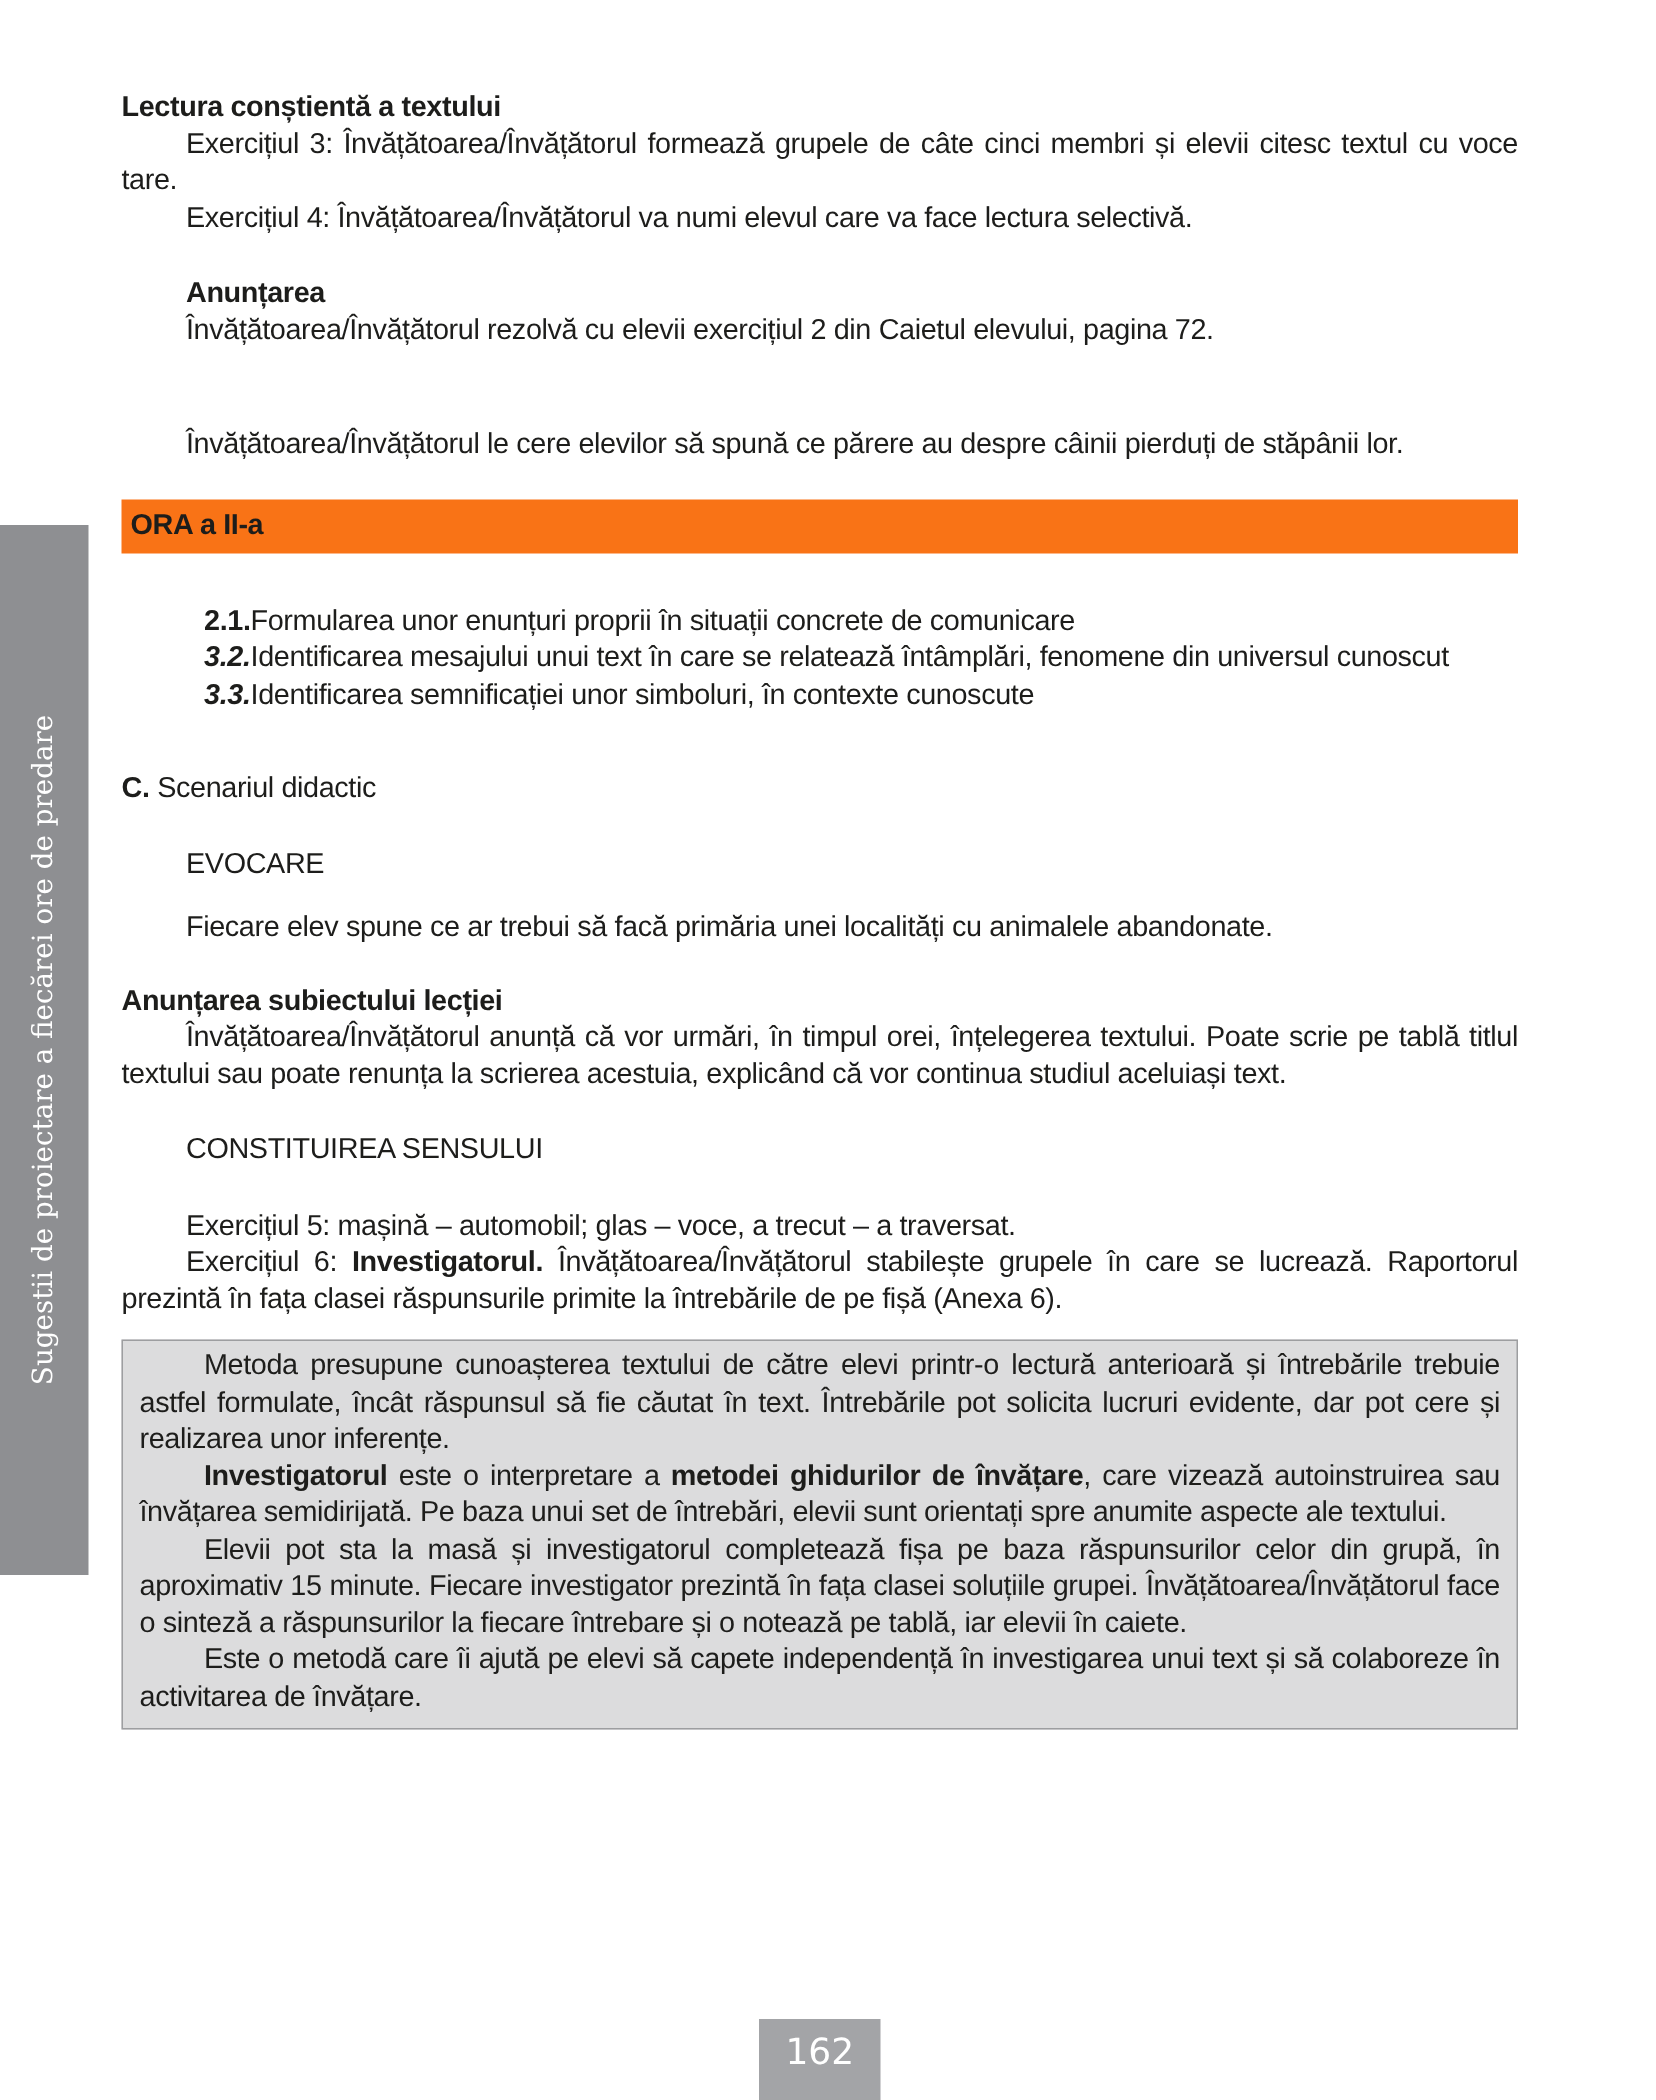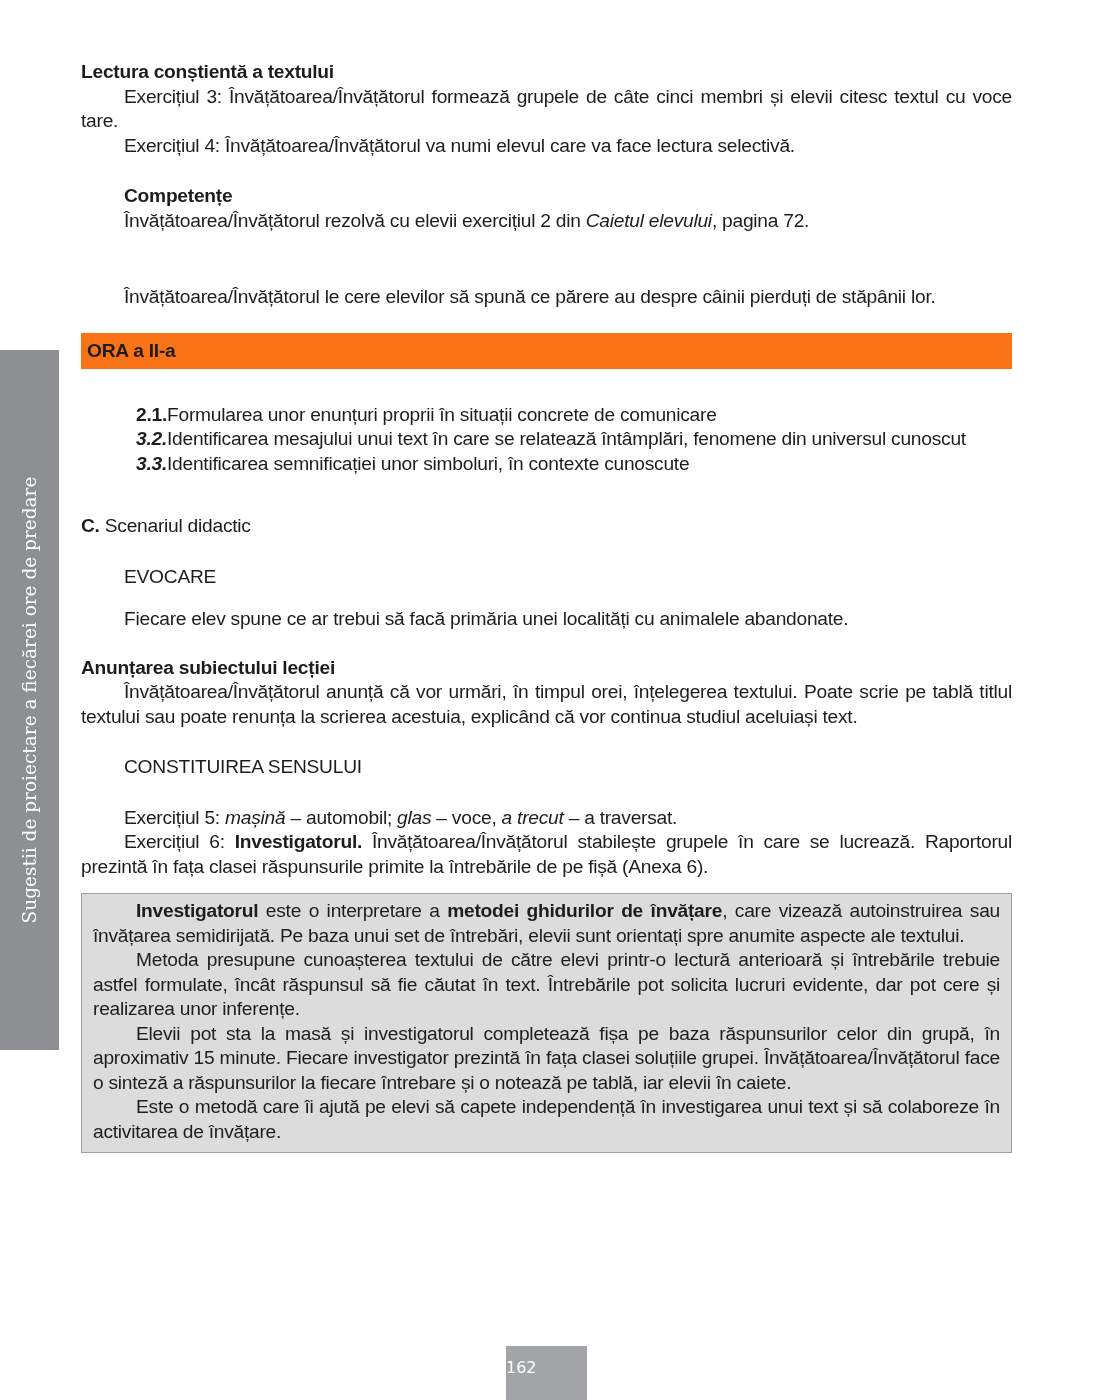--- a/index.html
+++ b/index.html
@@ -6,21 +6,21 @@
   body {
     width:1104px; height:1400px; position:relative; overflow:hidden;
     background:#ffffff; color:#1d1d1b;
     font-family: "Liberation Sans Narrow", "Liberation Sans", sans-serif;
   }
   .page { position:absolute; left:81px; top:60px; width:931px; font-size:19.2px; line-height:24.5px; letter-spacing:-0.25px; }
   .p { margin:0; text-align:justify; }
   .ind { text-indent:43px; }
   .blk { padding-left:43px; margin:0; }
   .b { font-weight:bold; }
-  .i { font-style:italic; }
+  .i { }
   .gap-m { height:26px; }
   .heading { font-weight:bold; margin:0; }
   .ora-band {
     background:#f97316; height:36px; line-height:36px; padding-left:6px;
     font-weight:bold; margin:0;
   }
   .comp-list { margin:12px; padding-left:43px; }
   .comp-item { display:flex; text-align:justify; }
   .comp-num { font-weight:bold; white-space:pre; flex:0 0 auto; }
   .comp-num.ital { font-style:italic; }
@@ -35,39 +35,39 @@
     background:#8e8f92;
   }
   .side-tab-text {
     position:absolute; left:29px; top:350px;
     transform: translate(-50%,-50%) rotate(-90deg);
     white-space:nowrap; color:#ffffff;
     font-family:"DejaVu Serif", "Liberation Serif", serif; font-size:18.5px;
   }
   .page-num {
     position:absolute; left:506px; top:1346px; width:81px; height:54px;
-    background:#a3a4a7; color:#ffffff; text-align:left;
-    font-family:"DejaVu Sans", sans-serif; font-size:16px; line-height:44px;
+    background:#a3a4a7; color:#ffffff; text-align:center;
+    font-family:"DejaVu Sans", sans-serif; font-size:24px; line-height:44px;
   }
 </style>
 </head>
 <body>
 
 <div class="side-tab">
   <span class="side-tab-text">Sugestii de proiectare a fiecărei ore de predare</span>
 </div>
 
 <div class="page">
 
   <p class="heading">Lectura conștientă a textului</p>
   <p class="p ind">Exercițiul 3: Învățătoarea/Învățătorul formează grupele de câte cinci membri și elevii citesc textul cu voce tare.</p>
   <p class="p ind">Exercițiul 4: Învățătoarea/Învățătorul va numi elevul care va face lectura selectivă.</p>
 
   <div class="gap-m"></div>
-  <p class="blk b">Competențe</p>
+  <p class="blk b">Anunțarea</p>
   <p class="blk"><span>Învățătoarea/Învățătorul rezolvă cu elevii exercițiul 2 din </span><span class="i">Caietul elevului</span><span>, pagina 72.</span></p>
 
   <div class="gap-m"></div>
   <div class="gap-m"></div>
   <p class="p ind">Învățătoarea/Învățătorul le cere elevilor să spună ce părere au despre câinii pierduți de stăpânii lor.</p>
 
   <div style="height:23px"></div>
   <p class="ora-band">ORA a II-a</p>
 
   <div style="height:22px"></div>
@@ -101,20 +101,20 @@
   <p class="heading">Anunțarea subiectului lecției</p>
   <p class="p ind">Învățătoarea/Învățătorul anunță că vor urmări, în timpul orei, înțelegerea textului. Poate scrie pe tablă titlul textului sau poate renunța la scrierea acestuia, explicând că vor continua studiul aceluiași text.</p>
 
   <div class="gap-m"></div>
   <p class="blk">CONSTITUIREA SENSULUI</p>
   <div class="gap-m"></div>
   <p class="p ind"><span>Exercițiul 5: </span><span class="i">mașină</span><span> – automobil; </span><span class="i">glas</span><span> – voce, </span><span class="i">a trecut</span><span> – a traversat.</span></p>
   <p class="p ind"><span>Exercițiul 6: </span><span class="b">Investigatorul.</span><span> Învățătoarea/Învățătorul stabilește grupele în care se lucrează. Raportorul prezintă în fața clasei răspunsurile primite la întrebările de pe fișă (Anexa 6).</span></p>
 
   <div class="box">
+    <p class="p ind">Metoda presupune cunoașterea textului de către elevi printr-o lectură anterioară și întrebările trebuie astfel formulate, încât răspunsul să fie căutat în text. Întrebările pot solicita lucruri evidente, dar pot cere și realizarea unor inferențe.</p>
     <p class="p ind"><span class="b">Investigatorul</span><span> este o interpretare a </span><span class="b">metodei ghidurilor de învățare</span><span>, care vizează autoinstruirea sau învățarea semidirijată. Pe baza unui set de întrebări, elevii sunt orientați spre anumite aspecte ale textului.</span></p>
-    <p class="p ind">Metoda presupune cunoașterea textului de către elevi printr-o lectură anterioară și întrebările trebuie astfel formulate, încât răspunsul să fie căutat în text. Întrebările pot solicita lucruri evidente, dar pot cere și realizarea unor inferențe.</p>
     <p class="p ind">Elevii pot sta la masă și investigatorul completează fișa pe baza răspunsurilor celor din grupă, în aproximativ 15 minute. Fiecare investigator prezintă în fața clasei soluțiile grupei. Învățătoarea/Învățătorul face o sinteză a răspunsurilor la fiecare întrebare și o notează pe tablă, iar elevii în caiete.</p>
     <p class="p ind">Este o metodă care îi ajută pe elevi să capete independență în investigarea unui text și să colaboreze în activitarea de învățare.</p>
   </div>
 </div>
 
 <div class="page-num">162</div>
 
 </body></html>

